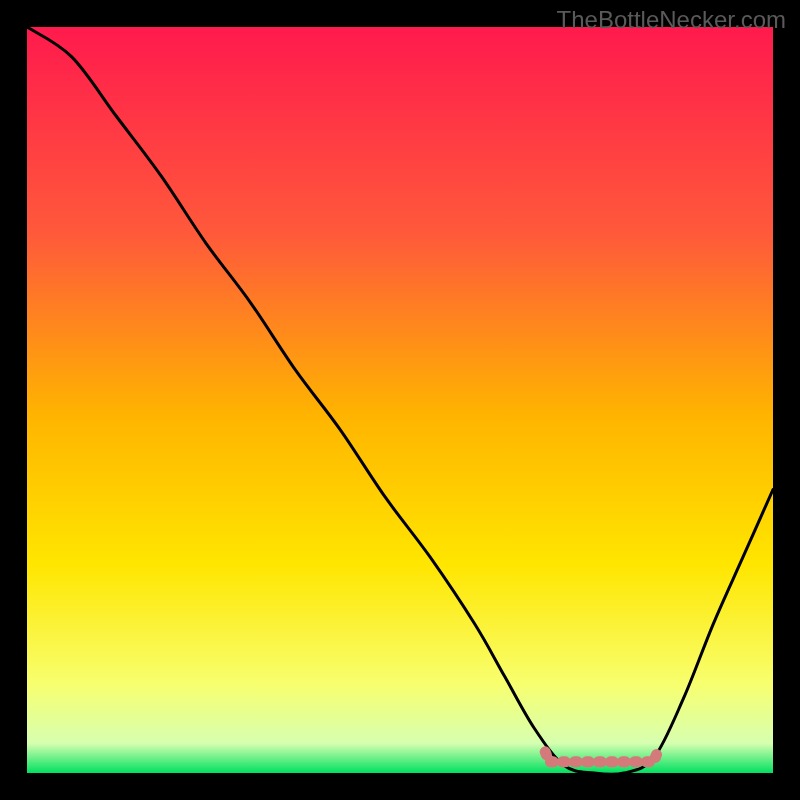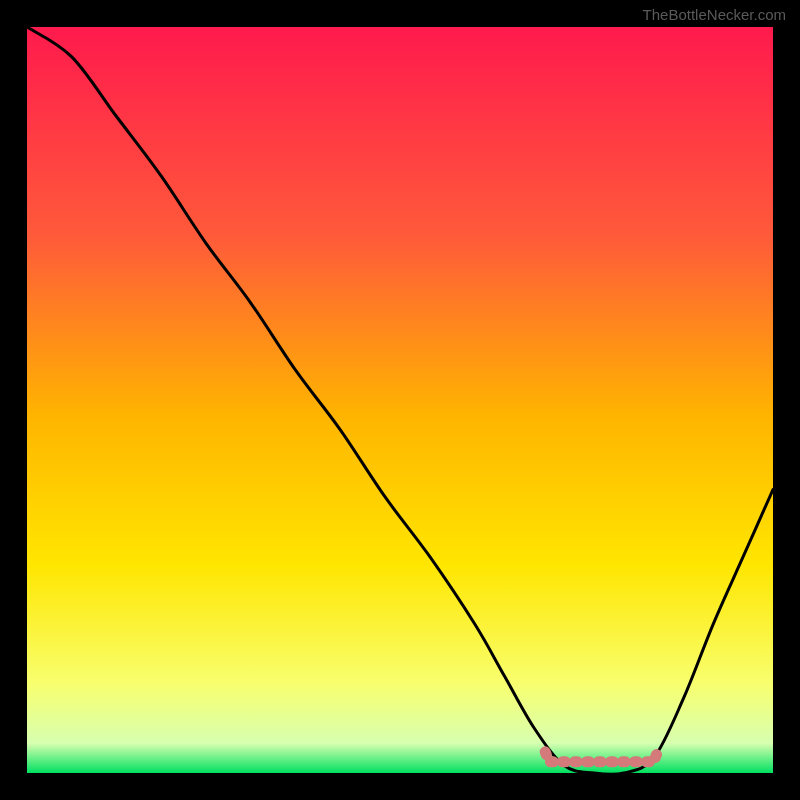--- a/index.html
+++ b/index.html
@@ -9,21 +9,21 @@
     height: 800px;
     background: #000;
     position: relative;
     font-family: Arial, sans-serif;
   }
   .watermark {
     position: absolute;
     top: 6px;
     right: 14px;
     color: #5a5a5a;
-    font-size: 15px;
+    font-size: 24px;
     font-weight: 500;
     z-index: 10;
   }
   .plot-area {
     position: absolute;
     left: 27px;
     top: 27px;
     width: 746px;
     height: 746px;
   }

